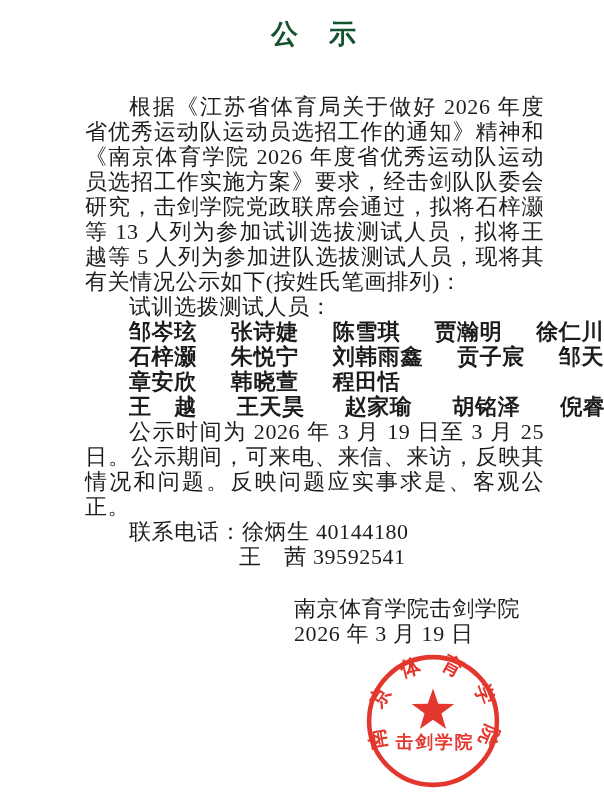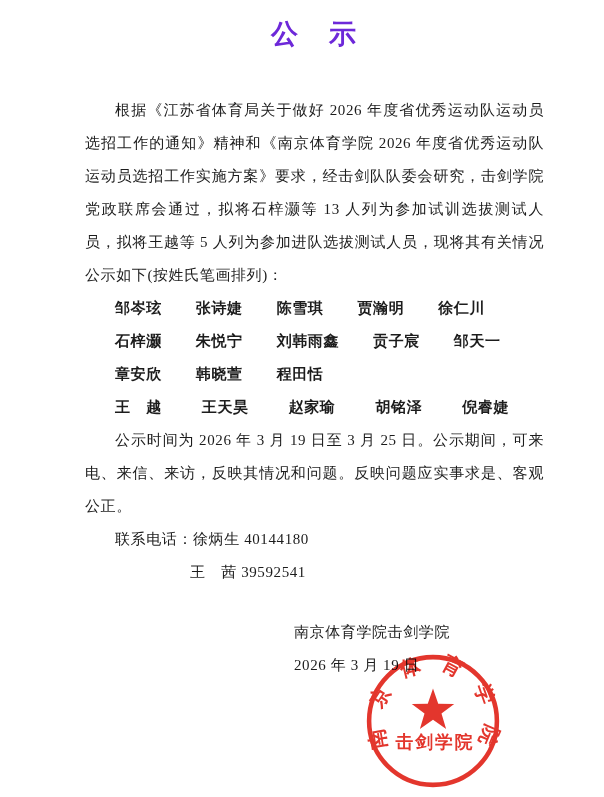--- a/index.html
+++ b/index.html
@@ -18,25 +18,25 @@
     height: 797px;
     padding: 16px 60px 0 85px;
   }
   .doc-title {
     font-family: "DejaVu Sans", "Liberation Sans", sans-serif;
     font-weight: 700;
     font-size: 27px;
     text-align: center;
     letter-spacing: 2px;
     margin-bottom: 42px;
-    color: #6d28d9;
+    color: #14532d;
   }
   .body-text {
-    font-size: 15px;
-    line-height: 33px;
+    font-size: 22px;
+    line-height: 25px;
     letter-spacing: 0.6px;
   }
   .para { text-align: justify; }
   .indent { text-indent: 2em; }
   .names-row {
     display: flex;
     gap: 34px;
     padding-left: 2em;
     font-weight: 700;
     white-space: nowrap;
@@ -69,20 +69,21 @@
 <body>
 
 <div class="page">
 
   <h1 class="doc-title">公　示</h1>
 
   <div class="body-text">
 
     <p class="para indent">根据《江苏省体育局关于做好 2026 年度省优秀运动队运动员选招工作的通知》精神和《南京体育学院 2026 年度省优秀运动队运动员选招工作实施方案》要求，经击剑队队委会研究，击剑学院党政联席会通过，拟将石梓灏等 13 人列为参加试训选拔测试人员，拟将王越等 5 人列为参加进队选拔测试人员，现将其有关情况公示如下(按姓氏笔画排列)：</p>
 
+    <p class="para indent">试训选拨测试人员：</p>
 
     <div class="names-row">
       <span>邹岑玹</span>
       <span>张诗婕</span>
       <span>陈雪琪</span>
       <span>贾瀚明</span>
       <span>徐仁川</span>
     </div>
     <div class="names-row">
       <span>石梓灏</span>

